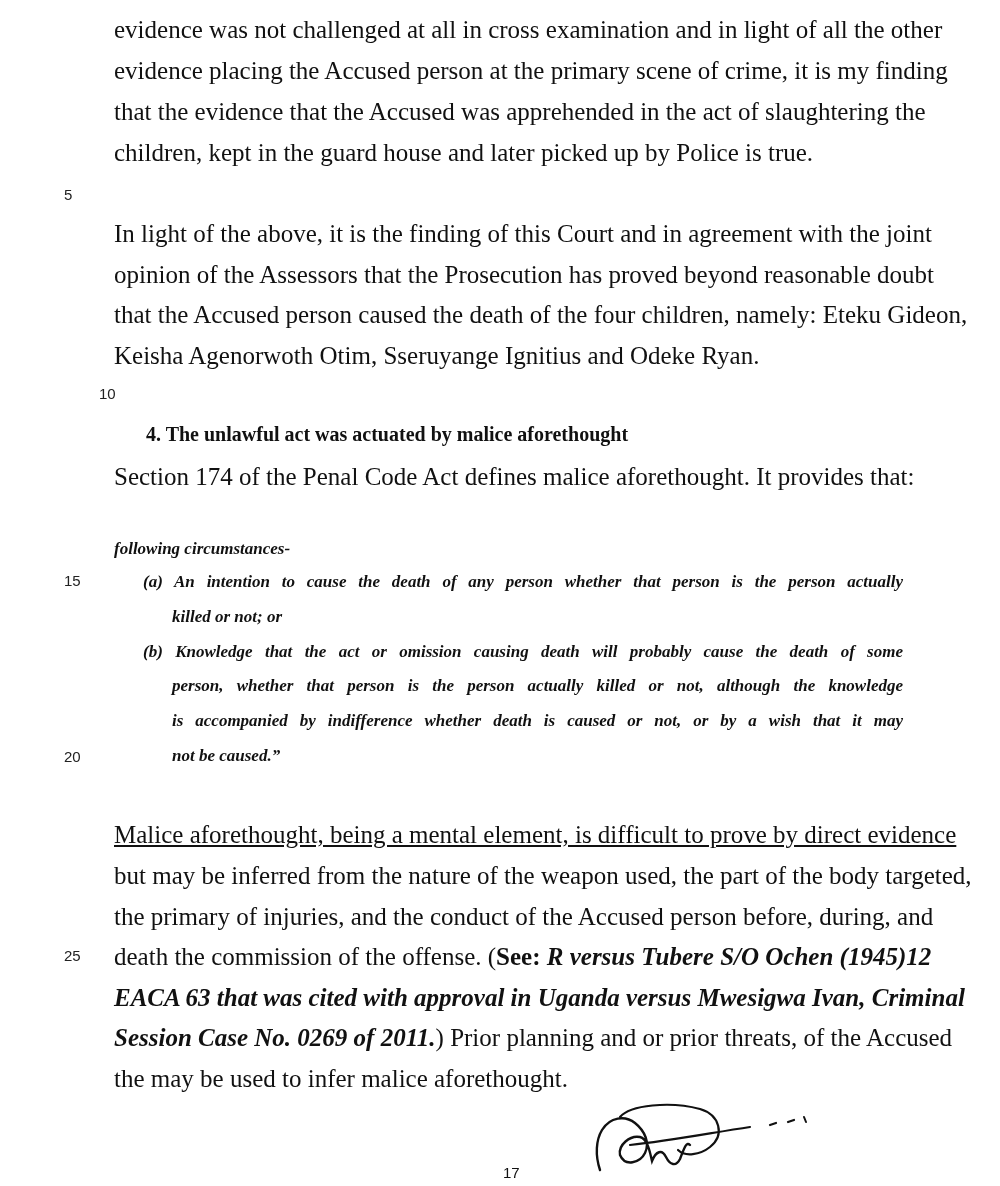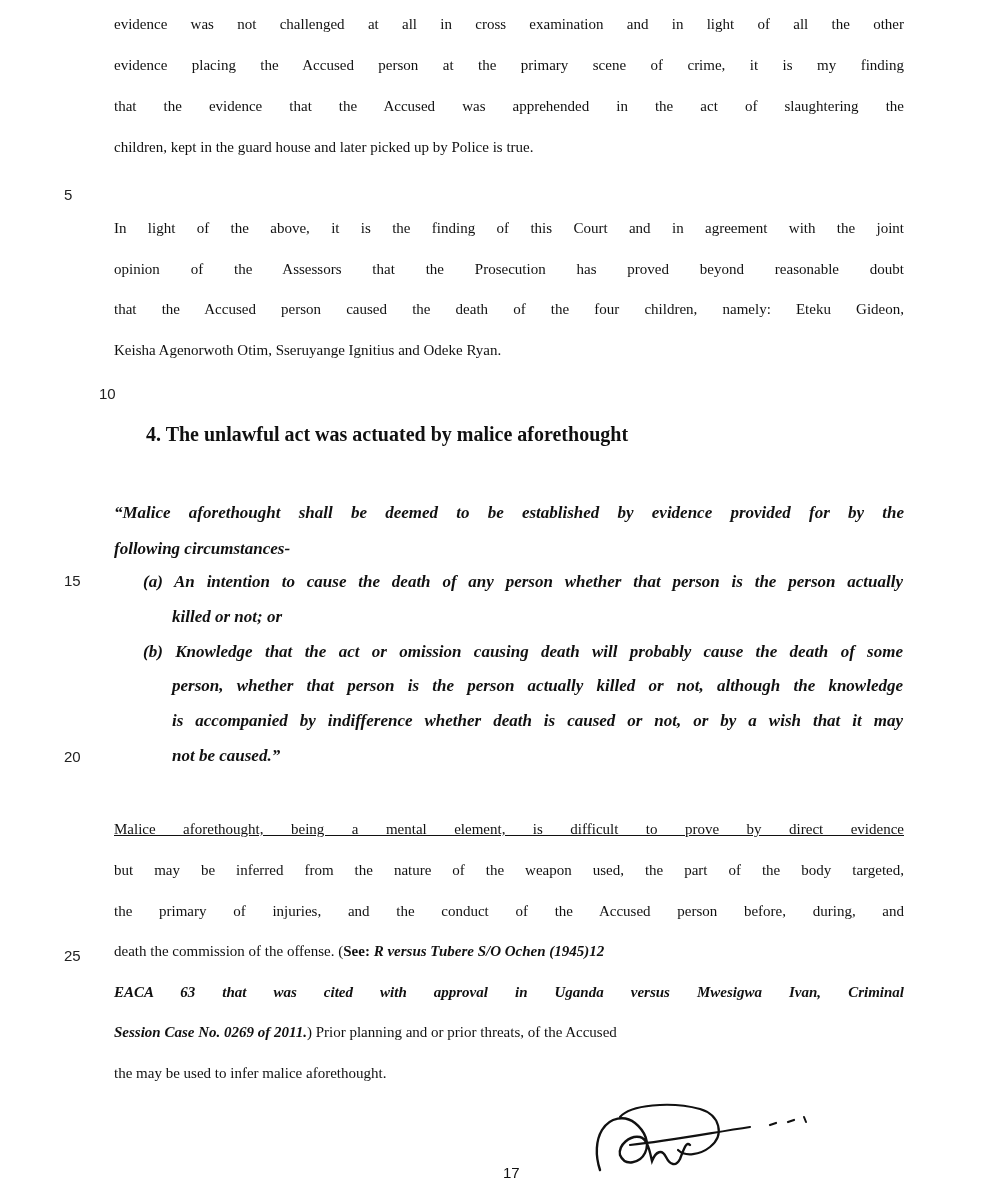--- a/index.html
+++ b/index.html
@@ -1,19 +1,19 @@
 <!DOCTYPE html>
 <html><head>
   <meta charset="utf-8">
   <style>
     html, body { margin: 0; padding: 0; background: #ffffff; }
     body { width: 1000px; height: 1186px; position: relative; overflow: hidden; color: #111111; }
     .page { position: absolute; left: 0; top: 0; width: 1000px; height: 1186px; }
     .ln { position: absolute; left: 64px; font-family: "Liberation Sans", sans-serif; font-size: 15px; color: #222; }
-    .line { position: absolute; left: 114px; font-family: "Liberation Serif", serif; font-size: 15px; white-space: nowrap; letter-spacing: 0px; }
+    .line { position: absolute; left: 114px; font-family: "Liberation Serif", serif; font-size: 25px; white-space: nowrap; letter-spacing: 0px; }
     .justify { width: 790px; text-align: justify; text-align-last: justify; }
     .bold { font-weight: bold; margin-top: 40px; }
     .bi { font-weight: bold; font-style: italic; }
     .quote { font-style: italic; font-weight: bold; font-size: 17px; }
     .heading { font-weight: bold; font-size: 20px; }
     .pagenum { position: absolute; left: 503px; top: 1124px; font-family: "Liberation Sans", sans-serif; font-size: 15px; margin-top: 40px; }
     .sig { position: absolute; left: 590px; top: 1095px; }
   </style>
 </head>
 <body>
@@ -29,22 +29,22 @@
 
   <div class="line justify" style="top:220px;">In light of the above, it is the finding of this Court and in agreement with the joint</div>
   <div class="line justify" style="top:261px;">opinion of the Assessors that the Prosecution has proved beyond reasonable doubt</div>
   <div class="line justify" style="top:301px;">that the Accused person caused the death of the four children, namely: Eteku Gideon,</div>
   <div class="line" style="top:342px;">Keisha Agenorwoth Otim, Sseruyange Ignitius and Odeke Ryan.</div>
 
   <div class="ln" style="top:385px;margin-left:35px;">10</div>
 
   <div class="line heading" style="top:423px; left:146px;">4.  The unlawful act was actuated by malice aforethought</div>
 
+  <div class="line" style="top:463px;">Section 174 of the Penal Code Act defines malice aforethought. It provides that:</div>
 
-  <div class="line quote justify" style="top:503px;">“Malice aforethought shall be deemed to be established by evidence provided for by the</div>
   <div class="line quote" style="top:539px;">following circumstances-</div>
 
   <div class="ln" style="top:572px;">15</div>
   <div class="line quote" style="top:572px; left:143px; width:760px; text-align:justify; text-align-last:justify;">(a) An intention to cause the death of any person whether that person is the person actually</div>
   <div class="line quote" style="top:607px; left:172px;">killed or not; or</div>
 
   <div class="line quote" style="top:642px; left:143px; width:760px; text-align:justify; text-align-last:justify;">(b) Knowledge that the act or omission causing death will probably cause the death of some</div>
   <div class="line quote" style="top:676px; left:172px; width:731px; text-align:justify; text-align-last:justify;">person, whether that person is the person actually killed or not, although the knowledge</div>
   <div class="line quote" style="top:711px; left:172px; width:731px; text-align:justify; text-align-last:justify;">is accompanied by indifference whether death is caused or not, or by a wish that it may</div>
   <div class="ln" style="top:748px;">20</div>

